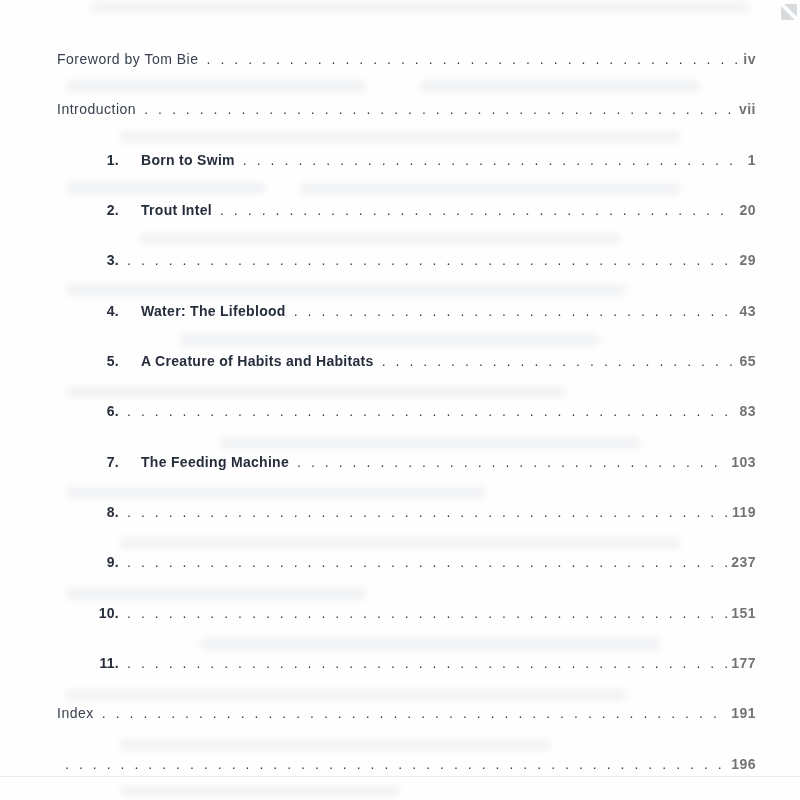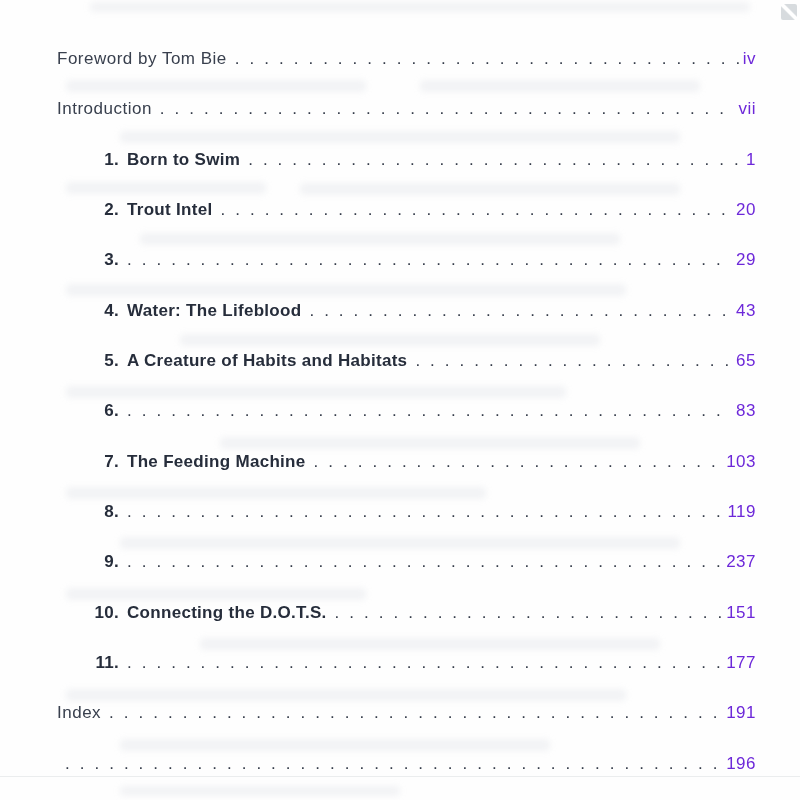--- a/index.html
+++ b/index.html
@@ -22,40 +22,40 @@
   .corner-icon{
     position:absolute;left:781px;top:4px;width:16px;height:16px;
     border-radius:2px;
     background:linear-gradient(45deg,#d7dbde 40%,#ffffff 46%,#ffffff 57%,#d7dbde 63%);
   }
   .toc{
     position:absolute;left:57px;right:44px;top:34px;
   }
   .row{
     display:flex;align-items:center;height:50.33px;
-    font-size:17px;line-height:22px;white-space:nowrap;
+    font-size:14px;line-height:22px;white-space:nowrap;
     color:#39404e;letter-spacing:0.5px;justify-content:flex-end;
   }
   .row .num{
     flex:none;width:62px;text-align:right;
   }
   .row.chapter .num,
   .row.chapter .title{
     font-weight:700;color:#262d3b;letter-spacing:0.3px;
   }
-  .row.chapter .title{margin-left:8px;}
+  .row.chapter .title{margin-left:22px;}
   .row .title{flex:none;}
   .row .leader{
     flex:1 1 auto;min-width:0;overflow:hidden;
     padding-left:8px;
     font-weight:400;letter-spacing:10px;color:#343b49;
   }
   .row .pg{
     flex:none;padding-left:4px;text-align:right;
-    font-weight:400;color:#6d28d9;letter-spacing:0.5px;
+    font-weight:700;color:#737373;letter-spacing:0.5px;
   }
 </style>
 </head>
 <body>
 
 <div class="page">
 
   <div class="smudge" style="top:2px;left:90px;width:660px;height:10px;"></div>
   <div class="smudge" style="top:80px;left:66px;width:300px;"></div>
   <div class="smudge" style="top:80px;left:420px;width:280px;"></div>
@@ -146,21 +146,20 @@
     </div>
 
     <div class="row chapter">
       <span class="num">9.</span>
       <span class="leader">............................................................</span>
       <span class="pg">237</span>
     </div>
 
     <div class="row chapter">
       <span class="num">10.</span>
-      <span class="title">Connecting the D.O.T.S.</span>
       <span class="leader">............................................................</span>
       <span class="pg">151</span>
     </div>
 
     <div class="row chapter">
       <span class="num">11.</span>
       <span class="leader">............................................................</span>
       <span class="pg">177</span>
     </div>
 

